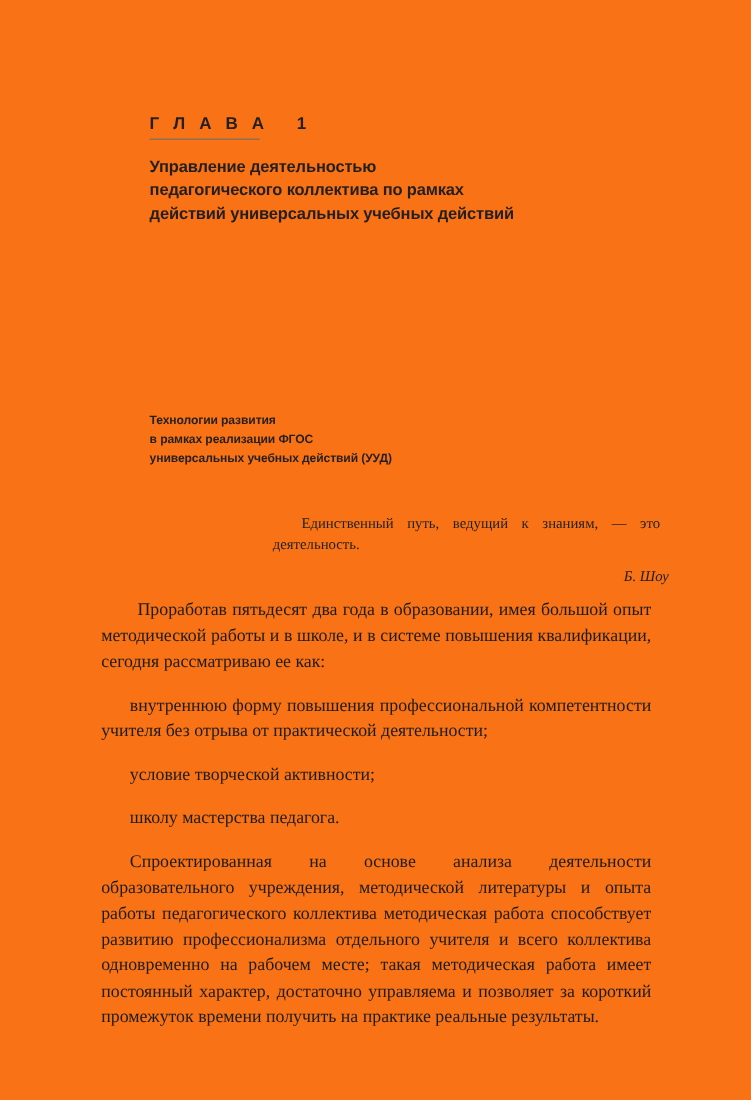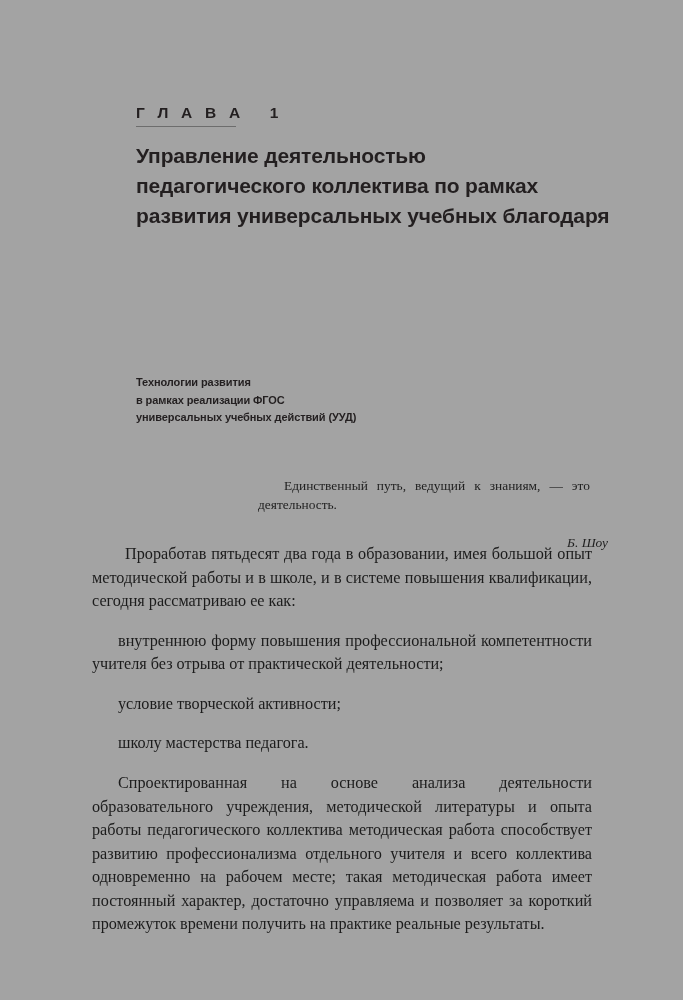--- a/index.html
+++ b/index.html
@@ -5,21 +5,21 @@
 <style>
   html, body {
     margin: 0;
     padding: 0;
     background: #ffffff;
   }
   .page {
     position: relative;
     width: 683px;
     height: 1000px;
-    background: #a3a3a3;
+    background: #f97316;
     overflow: hidden;
     font-family: "Liberation Serif", "DejaVu Serif", serif;
     color: #1a1a1a;
     -webkit-font-smoothing: antialiased;
   }
 
   
   .chapter-head {
     position: absolute;
     left: 136px;
@@ -39,21 +39,21 @@
   .chapter-rule {
     margin-top: 5px;
     width: 100px;
     height: 1px;
     background: #6d6d6d;
   }
   .chapter-title {
     margin-top: 14px;
     font-family: "Liberation Sans", "DejaVu Sans", sans-serif;
     font-weight: 700;
-    font-size: 21px;
+    font-size: 15px;
     line-height: 1.42;
     color: #231f20;
     letter-spacing: -0.15px;
   }
   .chapter-title .tline { display: block; white-space: nowrap; }
 
   
   .section-subtitle {
     position: absolute;
     left: 136px;
@@ -72,21 +72,21 @@
   .epigraph {
     position: absolute;
     left: 240px;
     top: 458px;
     width: 368px;
     font-size: 13.4px;
     line-height: 1.44;
     color: #1f1f1f;
   }
   .epigraph-text {
-    margin: 18px;
+    margin: 8px;
     text-align: justify;
     text-indent: 26px;
   }
   .epigraph-source {
     margin: 9px 0 0 0;
     text-align: right;
     font-style: italic;
   }
 
   
@@ -113,21 +113,21 @@
 <body>
 
 <div class="page">
 
   <div class="chapter-head">
     <span class="chapter-eyebrow">Г Л А В А   1</span>
     <div class="chapter-rule"></div>
     <h1 class="chapter-title">
       <span class="tline">Управление деятельностью</span>
       <span class="tline">педагогического коллектива по рамках</span>
-      <span class="tline">развития универсальных учебных благодаря</span>
+      <span class="tline">действий универсальных учебных действий</span>
     </h1>
   </div>
 
   <h2 class="section-subtitle">
     <span class="sline">Технологии развития</span>
     <span class="sline">в рамках реализации ФГОС</span>
     <span class="sline">универсальных учебных действий (УУД)</span>
   </h2>
 
   <div class="epigraph">

